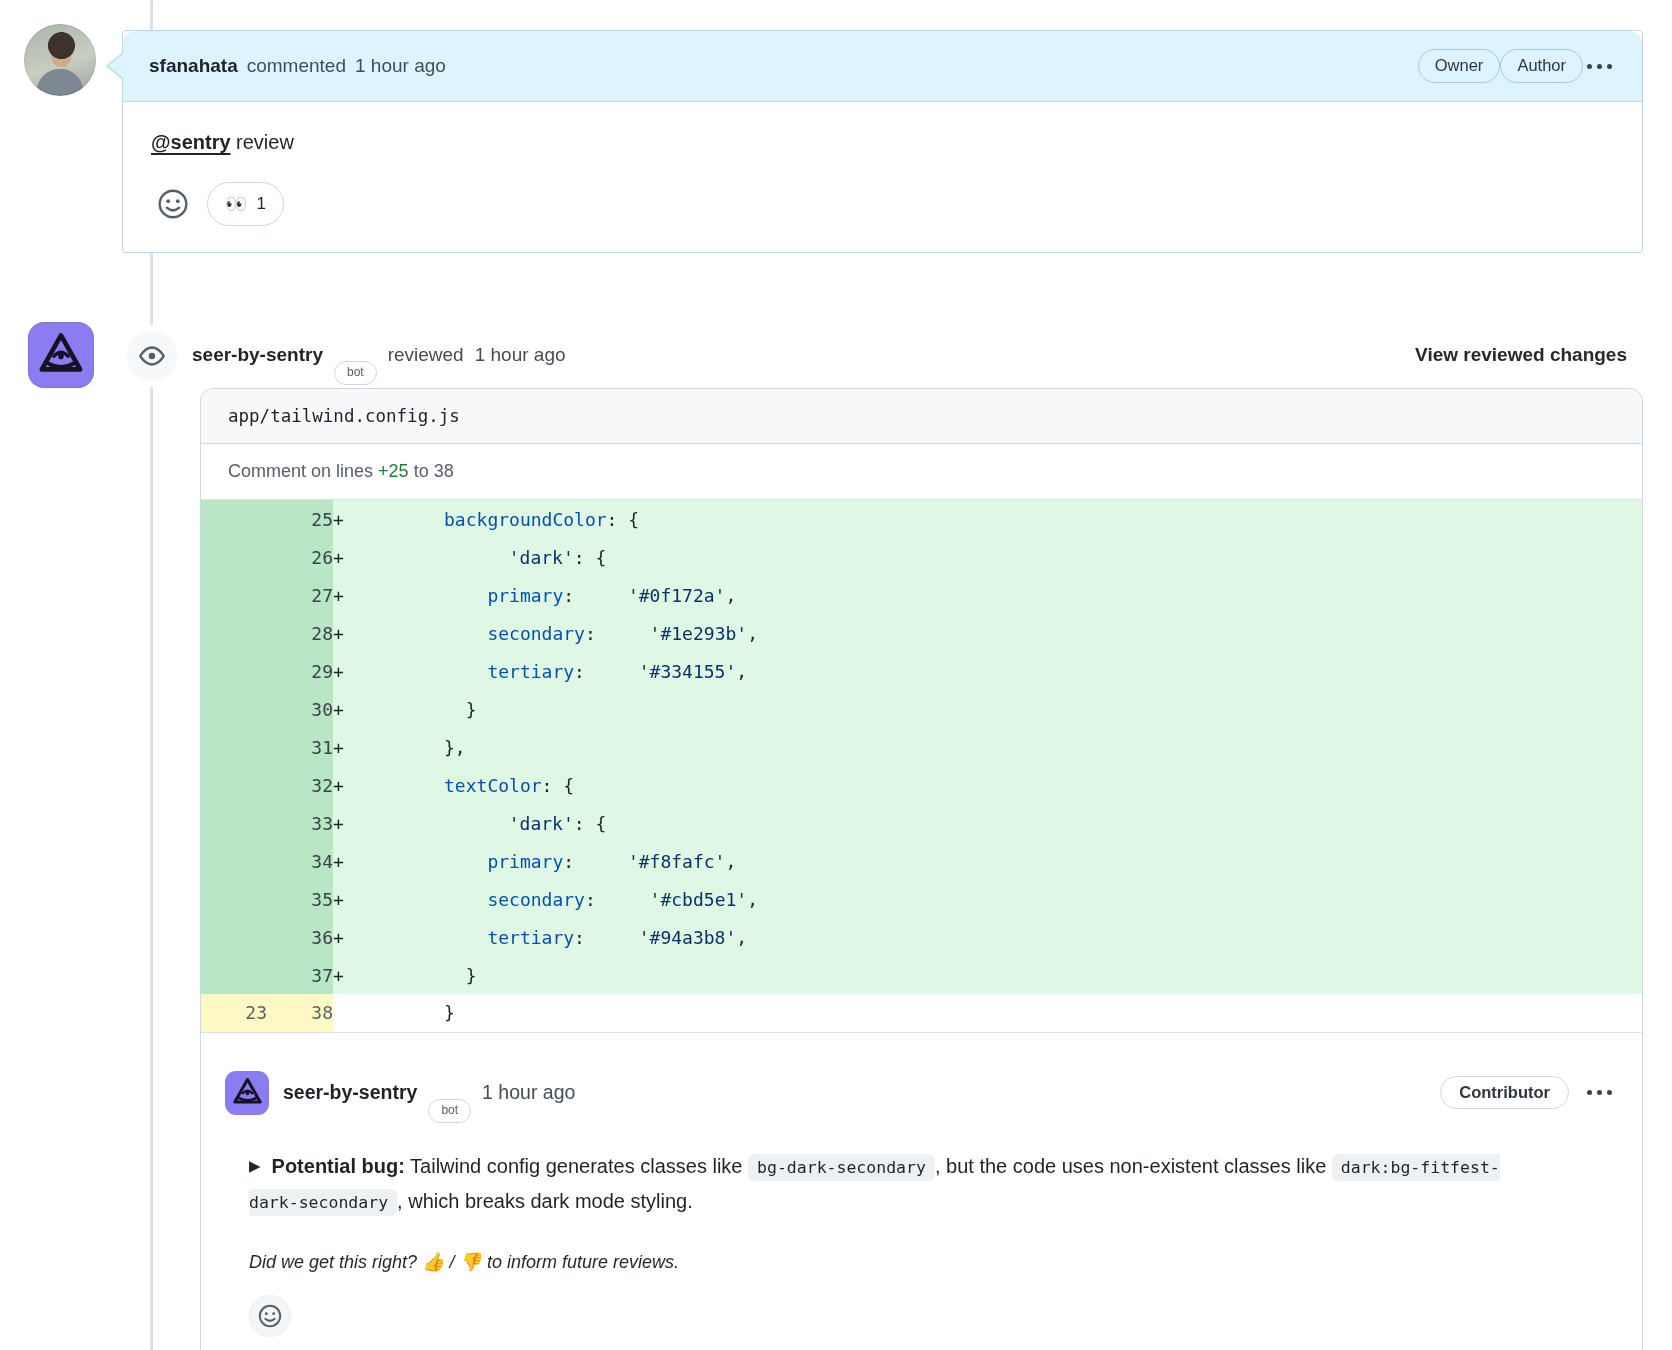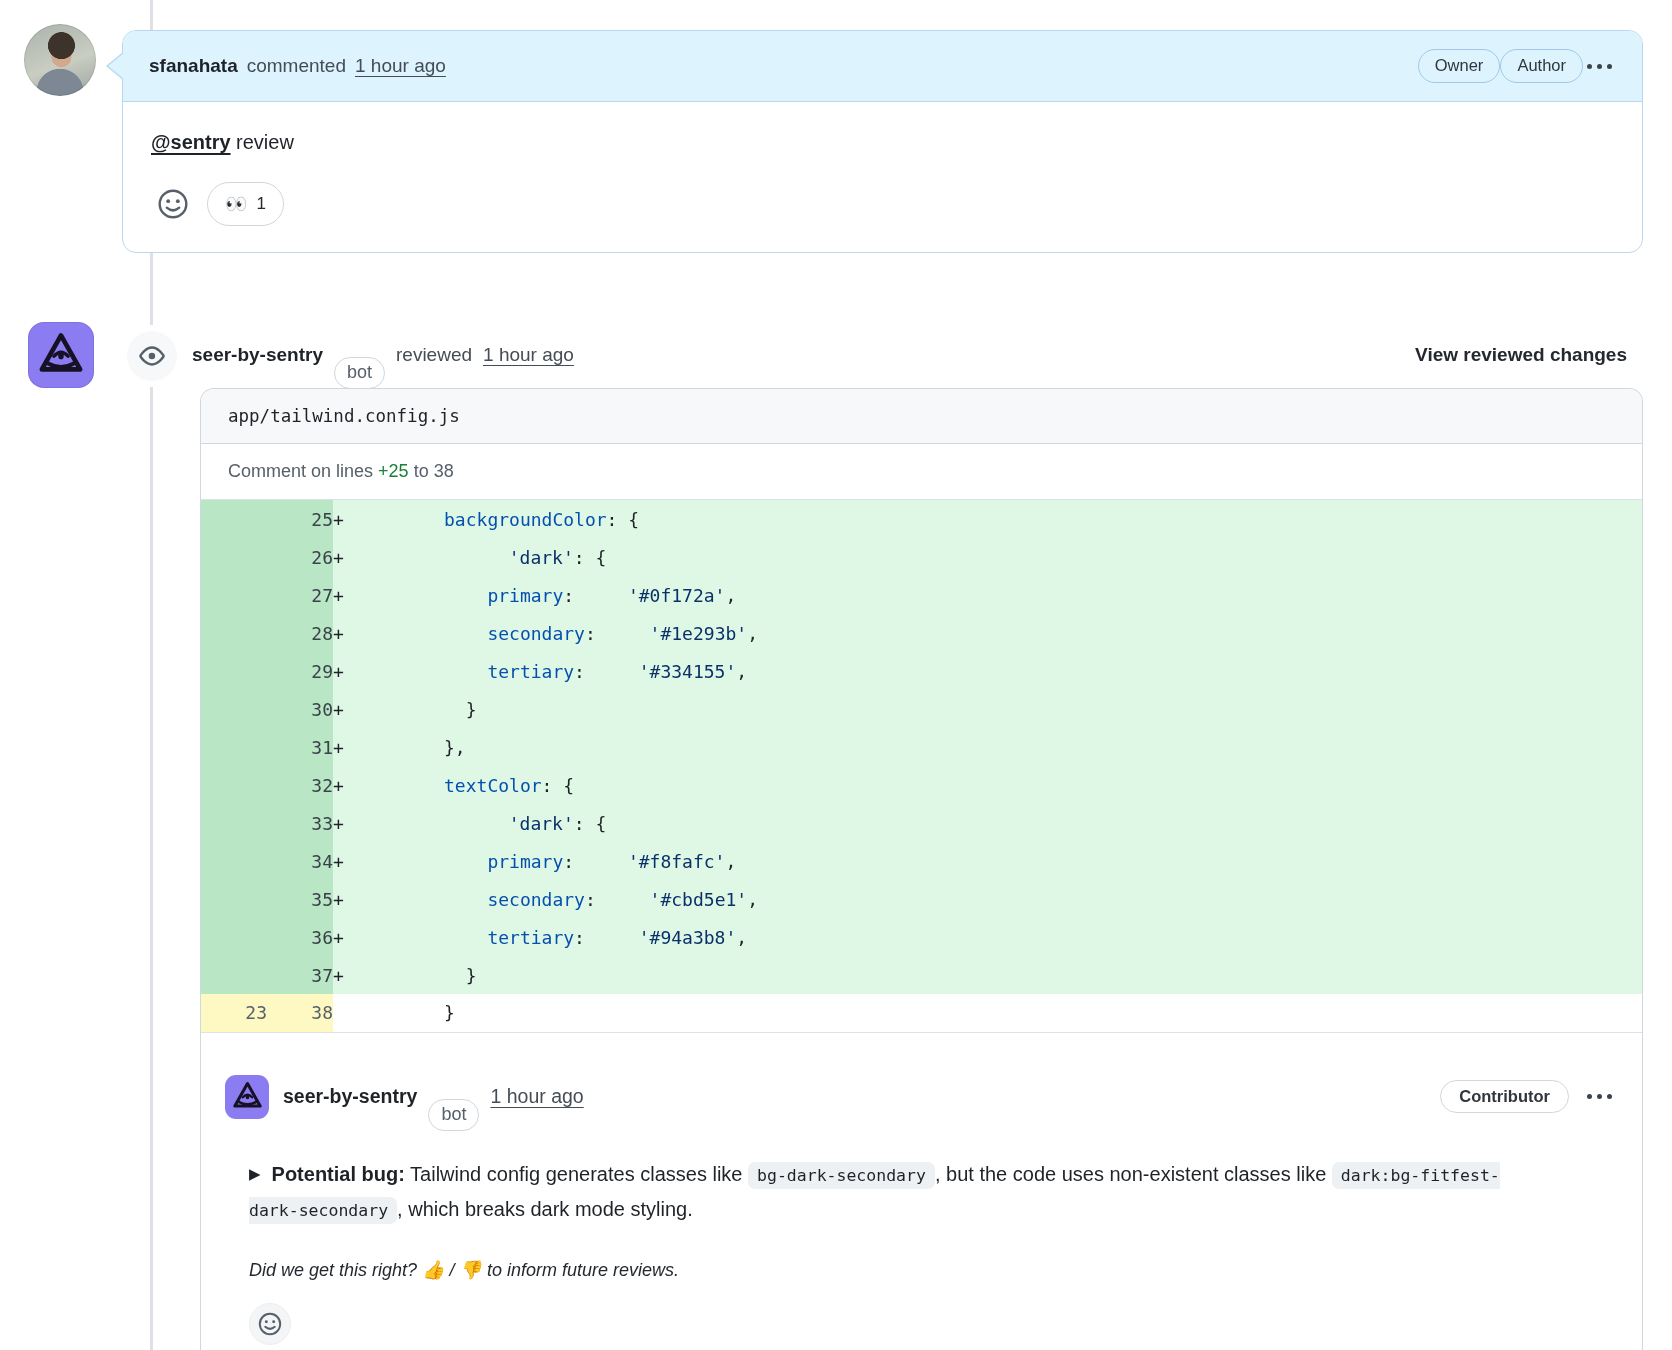--- a/index.html
+++ b/index.html
@@ -16,30 +16,30 @@
 
   
   .avatar-photo{position:absolute;left:24px;top:24px;width:72px;height:72px;border-radius:50%;
     background:
       radial-gradient(circle at 52% 30%, #3e332b 0 21%, rgba(62,51,43,0) 22%),
       radial-gradient(circle at 52% 46%, #d3a98c 0 18%, rgba(211,169,140,0) 19%),
       radial-gradient(circle at 50% 95%, #7d8894 0 30%, rgba(125,136,148,0) 31%),
       linear-gradient(160deg,#aab3ab 0%,#c9cdc2 55%,#9aa49e 100%);
     box-shadow:0 0 0 1px rgba(27,31,36,.12) inset;}
   .card1{position:absolute;left:122px;top:30px;width:1521px;border:1px solid var(--blue-border);
-    border-radius:14px;background:#fff;}
+    border-radius:4px;background:#fff;}
   .card1-header{position:relative;display:flex;align-items:center;height:71px;padding:0 26px;
     background:var(--blue-bg);border-bottom:1px solid var(--blue-border);border-radius:13px 13px 0 0;}
   .caret-outer,.caret-inner{position:absolute;width:0;height:0;border-style:solid;}
   .caret-outer{left:-17px;top:21px;border-width:14px 17px 14px 0;border-color:transparent var(--blue-border) transparent transparent;}
   .caret-inner{left:-15px;top:22px;border-width:13px 16px 13px 0;border-color:transparent var(--blue-bg) transparent transparent;}
   .h1-left{display:flex;align-items:baseline;gap:9px;font-size:19px;}
   .author-name{font-weight:700;color:var(--fg);}
   .action-word{color:#454c54;}
-  .time-link{color:#454c54;text-decoration:underline;text-underline-offset:4px;cursor:pointer;}
+  .time-link{color:#454c54;text-underline-offset:4px;cursor:pointer;}
   .h1-right{margin-left:auto;display:flex;align-items:center;gap:0;}
   .role-pill{border:1px solid #a3c8e9;border-radius:999px;padding:5px 16px;font-size:16.5px;
     font-weight:500;color:#30363d;line-height:1.3;background:transparent;cursor:pointer;}
   .kebab{display:flex;gap:5px;align-items:center;padding:6px 4px;cursor:pointer;}
   .kebab i{width:5px;height:5px;border-radius:50%;background:#3c434b;display:block;}
   .card1-body{padding:26px 26px 26px 28px;}
   .mention-line{font-size:20px;line-height:1.4;}
   .mention{font-weight:700;text-decoration:underline;text-underline-offset:4px;cursor:pointer;color:var(--fg);}
   .reactions{display:flex;align-items:center;gap:12px;margin-top:26px;}
   .smiley-btn{width:44px;height:44px;border:none;background:transparent;display:flex;
@@ -50,21 +50,21 @@
   .reaction-count{color:#24292f;font-size:17px;}
 
   
   .seer-avatar{position:absolute;left:28px;top:322px;width:66px;height:66px;border-radius:16px;
     background:#8b7cf2;display:flex;align-items:center;justify-content:center;
     box-shadow:0 0 0 1px rgba(27,31,36,.1) inset;}
   .eye-badge{position:absolute;left:127px;top:331px;width:50px;height:50px;border-radius:50%;
     background:#f6f8fa;box-shadow:0 0 0 6px #fff;display:flex;align-items:center;justify-content:center;color:#57606a;}
   .review-row{position:absolute;left:192px;top:322px;width:1450px;height:66px;display:flex;align-items:center;}
   .review-left{display:flex;align-items:center;gap:11px;font-size:19px;}
-  .bot-pill{border:1px solid var(--border);border-radius:999px;padding:3px 12px 4px;font-size:18px;color:#57606a;line-height:1.3;margin-top:36px;}
+  .bot-pill{border:1px solid var(--border);border-radius:999px;padding:3px 12px 4px;font-size:12px;color:#57606a;line-height:1.3;margin-top:36px;}
   .review-action{color:#454c54;}
   .view-changes{margin-left:auto;font-size:19px;font-weight:700;color:#24292f;cursor:pointer;padding-right:15px;}
 
   
   .code-card{position:absolute;left:200px;top:388px;width:1443px;height:1143px;background:#fff;
     border:1px solid var(--border);border-bottom:none;border-radius:14px 14px 0 0;overflow:hidden;}
   .file-header{background:#f6f8fa;border-bottom:1px solid var(--border);padding:17px 27px;
     font-family:"DejaVu Sans Mono",monospace;font-size:17.5px;color:#1f2328;cursor:pointer;}
   .comment-lines{padding:17px 27px;font-size:18px;color:#57606a;border-bottom:1px solid #dde2e7;}
   .range-added{color:var(--green);}

